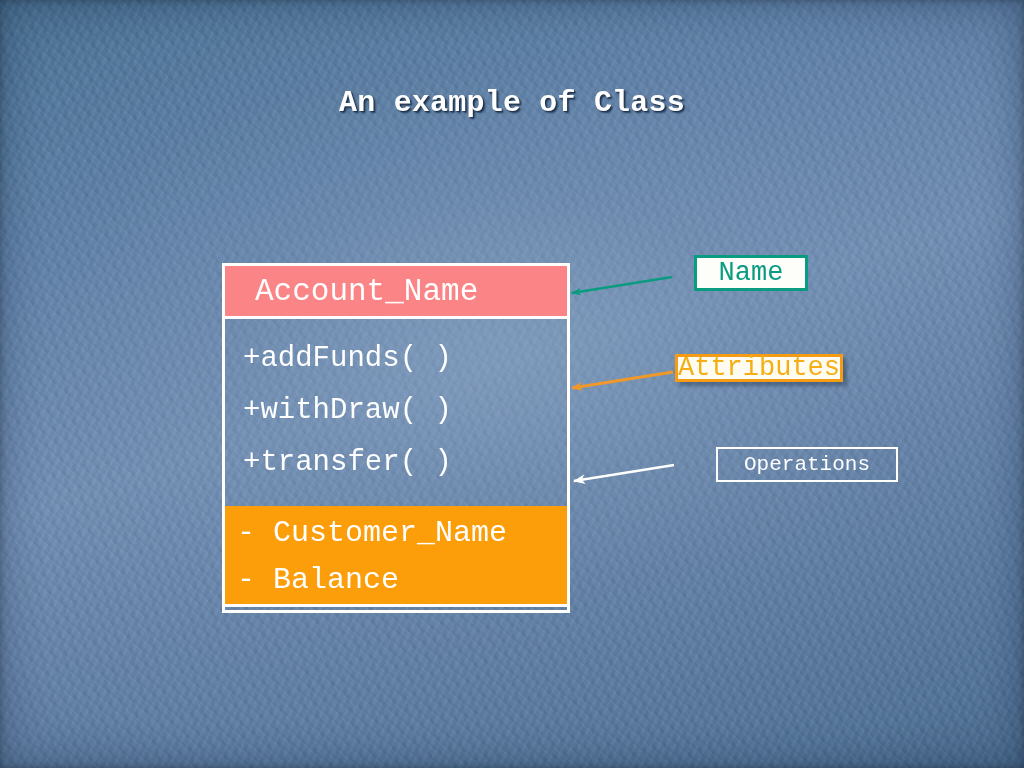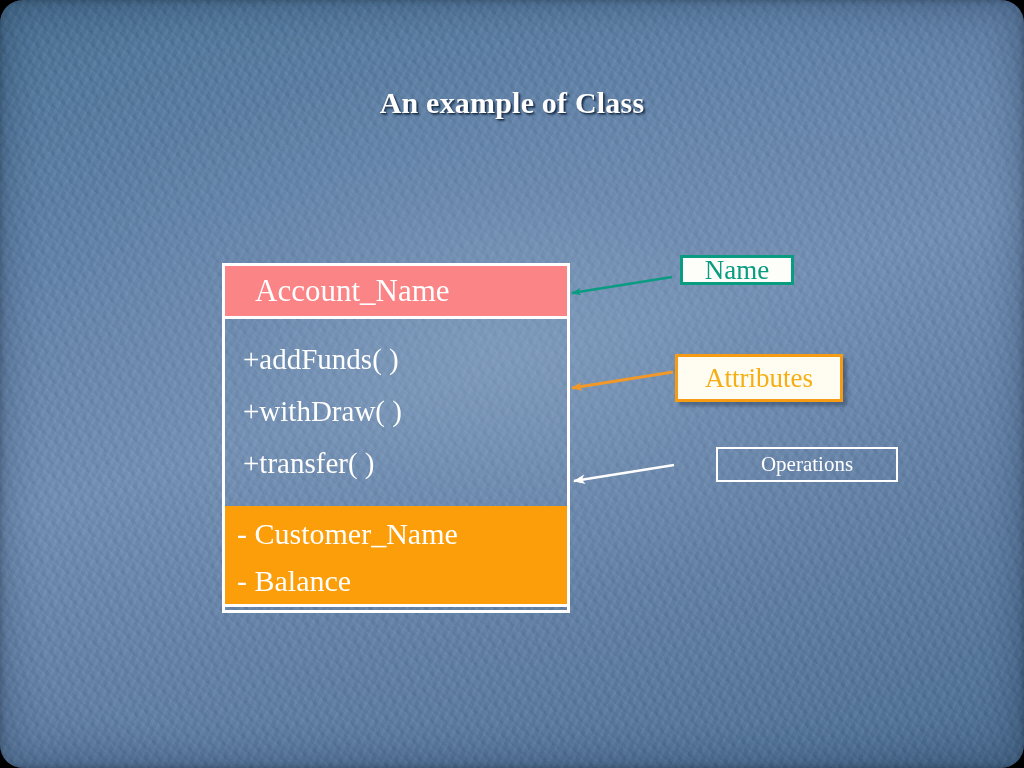--- a/index.html
+++ b/index.html
@@ -6,30 +6,29 @@
   html, body {
     margin: 0;
     padding: 0;
     background: #000;
   }
   #slide {
     position: relative;
     width: 1024px;
     height: 768px;
     overflow: hidden;
-    font-family: Liberation Serif, serif;
+    font-family: Liberation Mono, monospace;
     background-color: #5b7da6;
     background-image:
       radial-gradient(ellipse 60% 48% at 48% 44%, rgba(140,168,198,0.40) 0%, rgba(120,150,184,0.18) 42%, rgba(60,92,128,0.00) 72%),
       radial-gradient(ellipse 120% 95% at 50% 50%, rgba(255,255,255,0.05) 0%, rgba(0,0,0,0.00) 55%, rgba(20,40,66,0.30) 100%),
       repeating-linear-gradient(41deg, rgba(255,255,255,0.030) 0px, rgba(255,255,255,0.030) 2px, rgba(0,0,0,0.025) 2px, rgba(0,0,0,0.025) 5px, rgba(255,255,255,0.012) 5px, rgba(255,255,255,0.012) 9px),
       repeating-linear-gradient(117deg, rgba(255,255,255,0.026) 0px, rgba(255,255,255,0.026) 3px, rgba(0,0,0,0.022) 3px, rgba(0,0,0,0.022) 7px),
       repeating-linear-gradient(76deg, rgba(0,0,0,0.018) 0px, rgba(0,0,0,0.018) 4px, rgba(255,255,255,0.018) 4px, rgba(255,255,255,0.018) 11px),
       linear-gradient(163deg, #4a7296 0%, #5e80a8 26%, #6d8cb2 48%, #5d7da4 72%, #4b6d92 100%);
-    border-radius: 23px;
   }
   
   #slide::after {
     content: "";
     position: absolute;
     inset: 0;
     pointer-events: none;
     box-shadow:
       inset 0 0 38px rgba(22,42,68,0.42),
       inset 0 0 6px rgba(0,0,0,0.30);
@@ -103,34 +102,34 @@
   
   .callout {
     position: absolute;
     box-sizing: border-box;
     display: flex;
     align-items: center;
     justify-content: center;
     white-space: nowrap;
   }
   .callout-name {
-    left: 680px;
+    left: 694px;
     top: 255px;
     width: 114px;
-    height: 30px;
+    height: 36px;
     background: #fdfdfa;
     border: 3px solid #0a9c80;
     color: #0a9c80;
     font-size: 27px;
   }
   .callout-attributes {
     left: 675px;
     top: 354px;
     width: 168px;
-    height: 48px;
+    height: 28px;
     background: #fffdf2;
     border: 3px solid #f59b14;
     color: #f5ae14;
     font-size: 27px;
     box-shadow: 4px 4px 3px rgba(30,50,76,0.40);
   }
   .callout-operations {
     left: 716px;
     top: 447px;
     width: 182px;

